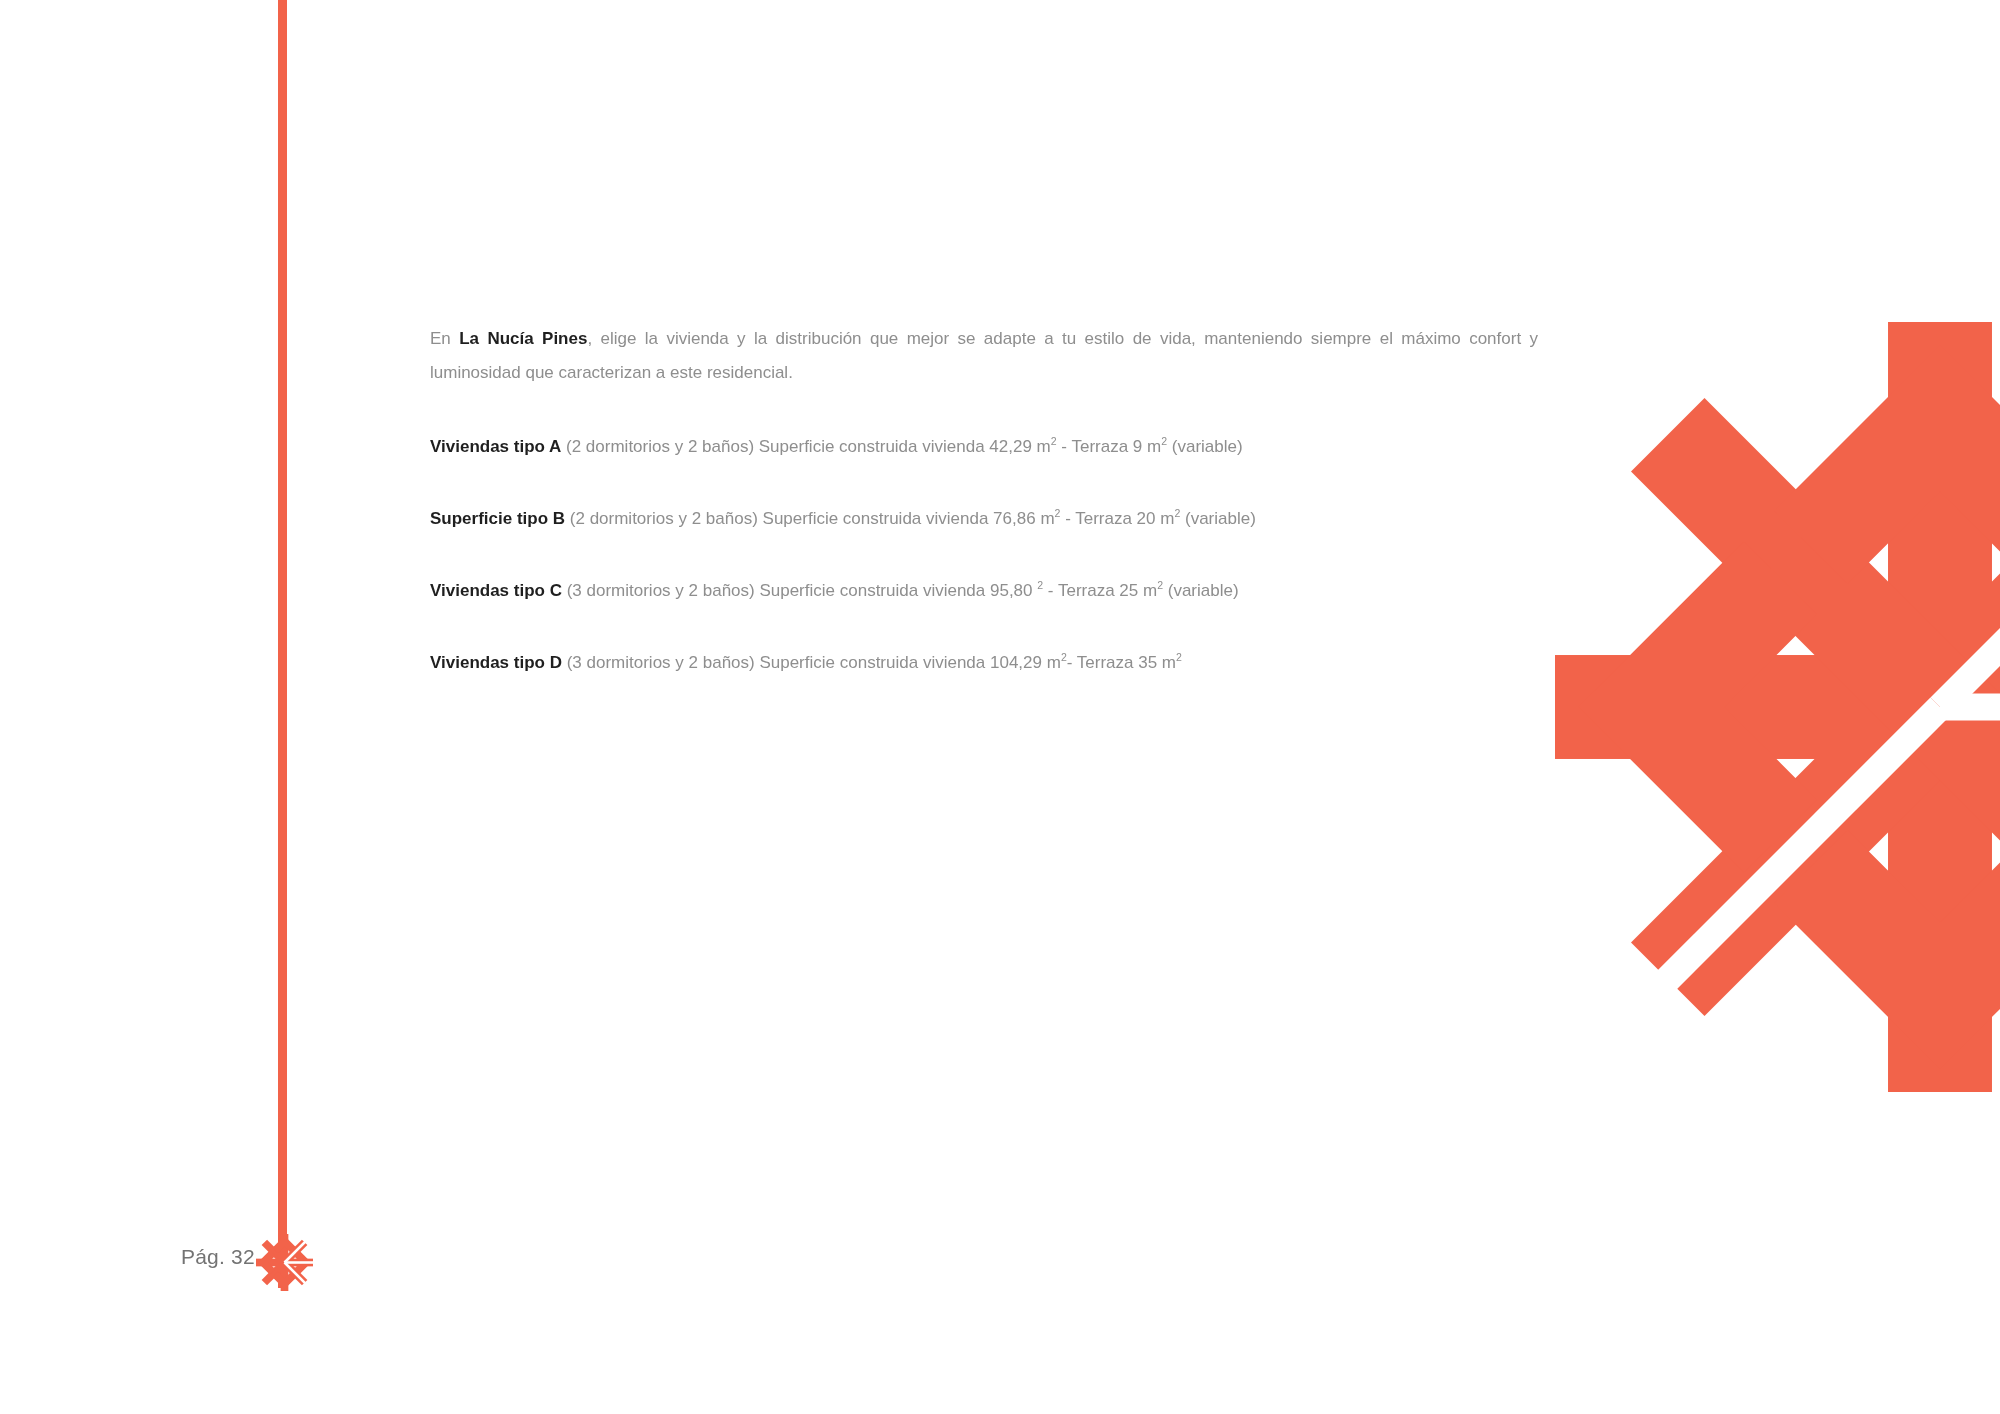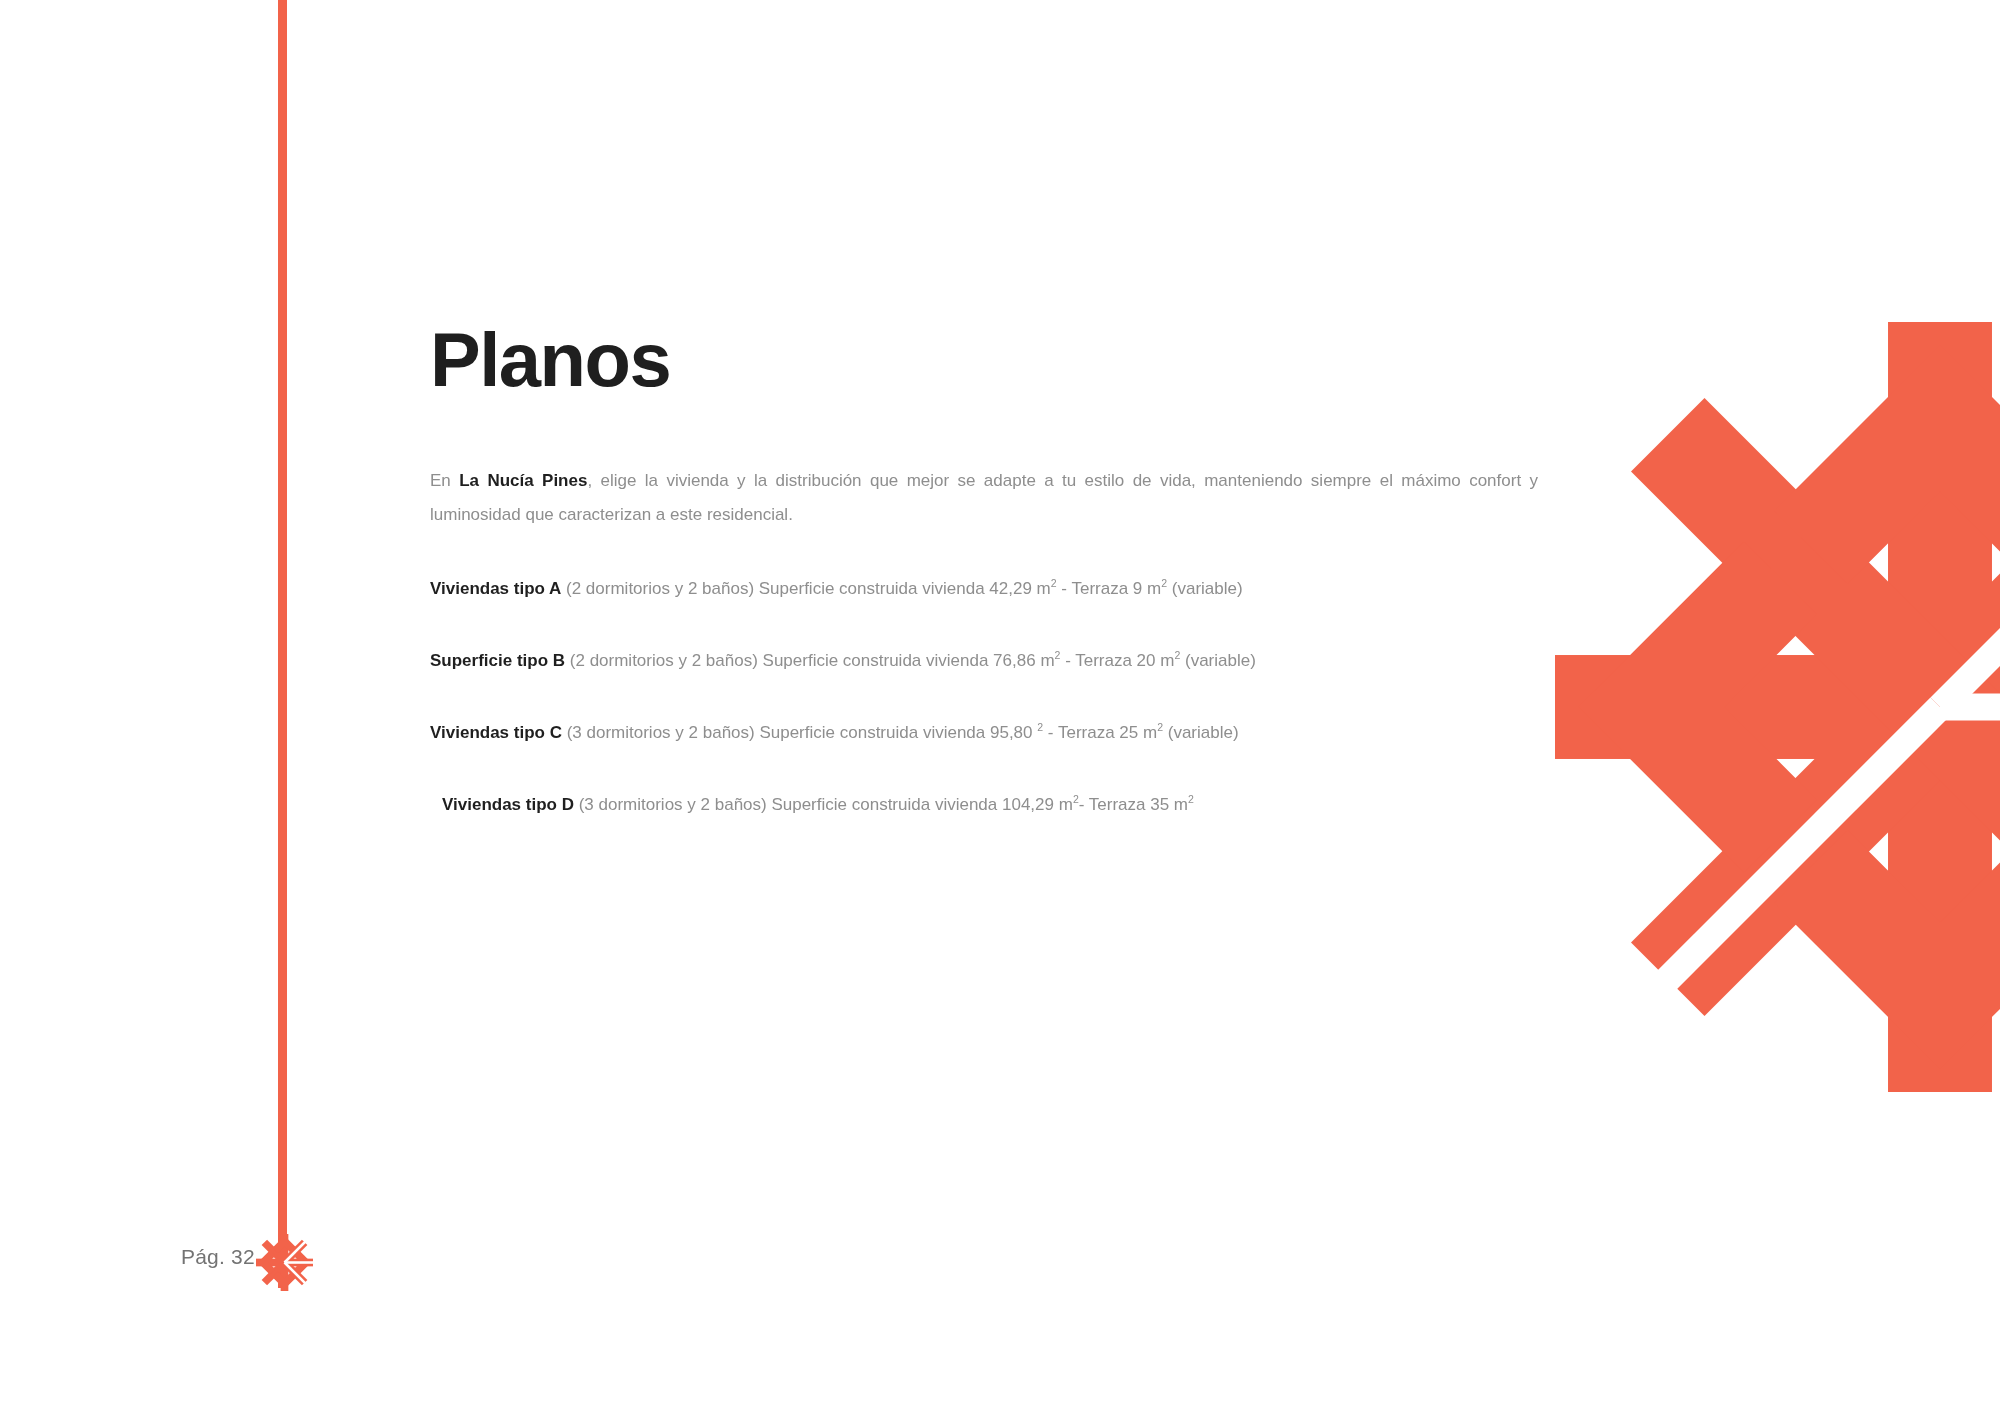--- a/index.html
+++ b/index.html
@@ -64,21 +64,21 @@
   }
 
   .para {
     font-size: 17px;
     line-height: 2.0;
     color: #8e8e8e;
     text-align: justify;
     margin: 0 0 40px 0;
     font-weight: 400;
   }
-  .para:last-child { margin-bottom: 0; margin-left: 12px; }
+  .para:last-child { margin-bottom: 0; }
   .para .lead {
     color: #1f1f1f;
     font-weight: 700;
   }
   .para sup {
     font-size: 0.62em;
     vertical-align: super;
     line-height: 0;
   }
 
@@ -144,21 +144,20 @@
       <g stroke="#ffffff" stroke-width="9" fill="none">
         <line x1="100" y1="100" x2="200" y2="0"></line>
         <line x1="100" y1="100" x2="200" y2="200"></line>
         <line x1="100" y1="100" x2="200" y2="100"></line>
       </g>
     </svg>
   </div>
 
   <div class="content">
 
-    <h1 class="page-title">Planos</h1>
 
     <p class="para"><span>En </span><span class="lead">La Nucía Pines</span><span>, elige la vivienda y la distribución que mejor se adapte a tu estilo de vida, manteniendo siempre el máximo confort y luminosidad que caracterizan a este residencial.</span></p>
 
     <p class="para typology"><span class="lead">Viviendas tipo A</span><span> (2 dormitorios y 2 baños) Superficie construida vivienda 42,29 m</span><sup>2</sup><span> - Terraza 9 m</span><sup>2</sup><span> (variable)</span></p>
 
     <p class="para typology"><span class="lead">Superficie tipo B</span><span> (2 dormitorios y 2 baños) Superficie construida vivienda 76,86 m</span><sup>2</sup><span> - Terraza 20 m</span><sup>2</sup><span> (variable)</span></p>
 
     <p class="para typology"><span class="lead">Viviendas tipo C</span><span> (3 dormitorios y 2 baños) Superficie construida vivienda 95,80 </span><sup>2</sup><span> - Terraza 25 m</span><sup>2</sup><span> (variable)</span></p>
 
     <p class="para typology"><span class="lead">Viviendas tipo D</span><span> (3 dormitorios y 2 baños) Superficie construida vivienda 104,29 m</span><sup>2</sup><span>- Terraza 35 m</span><sup>2</sup><span></span></p>

